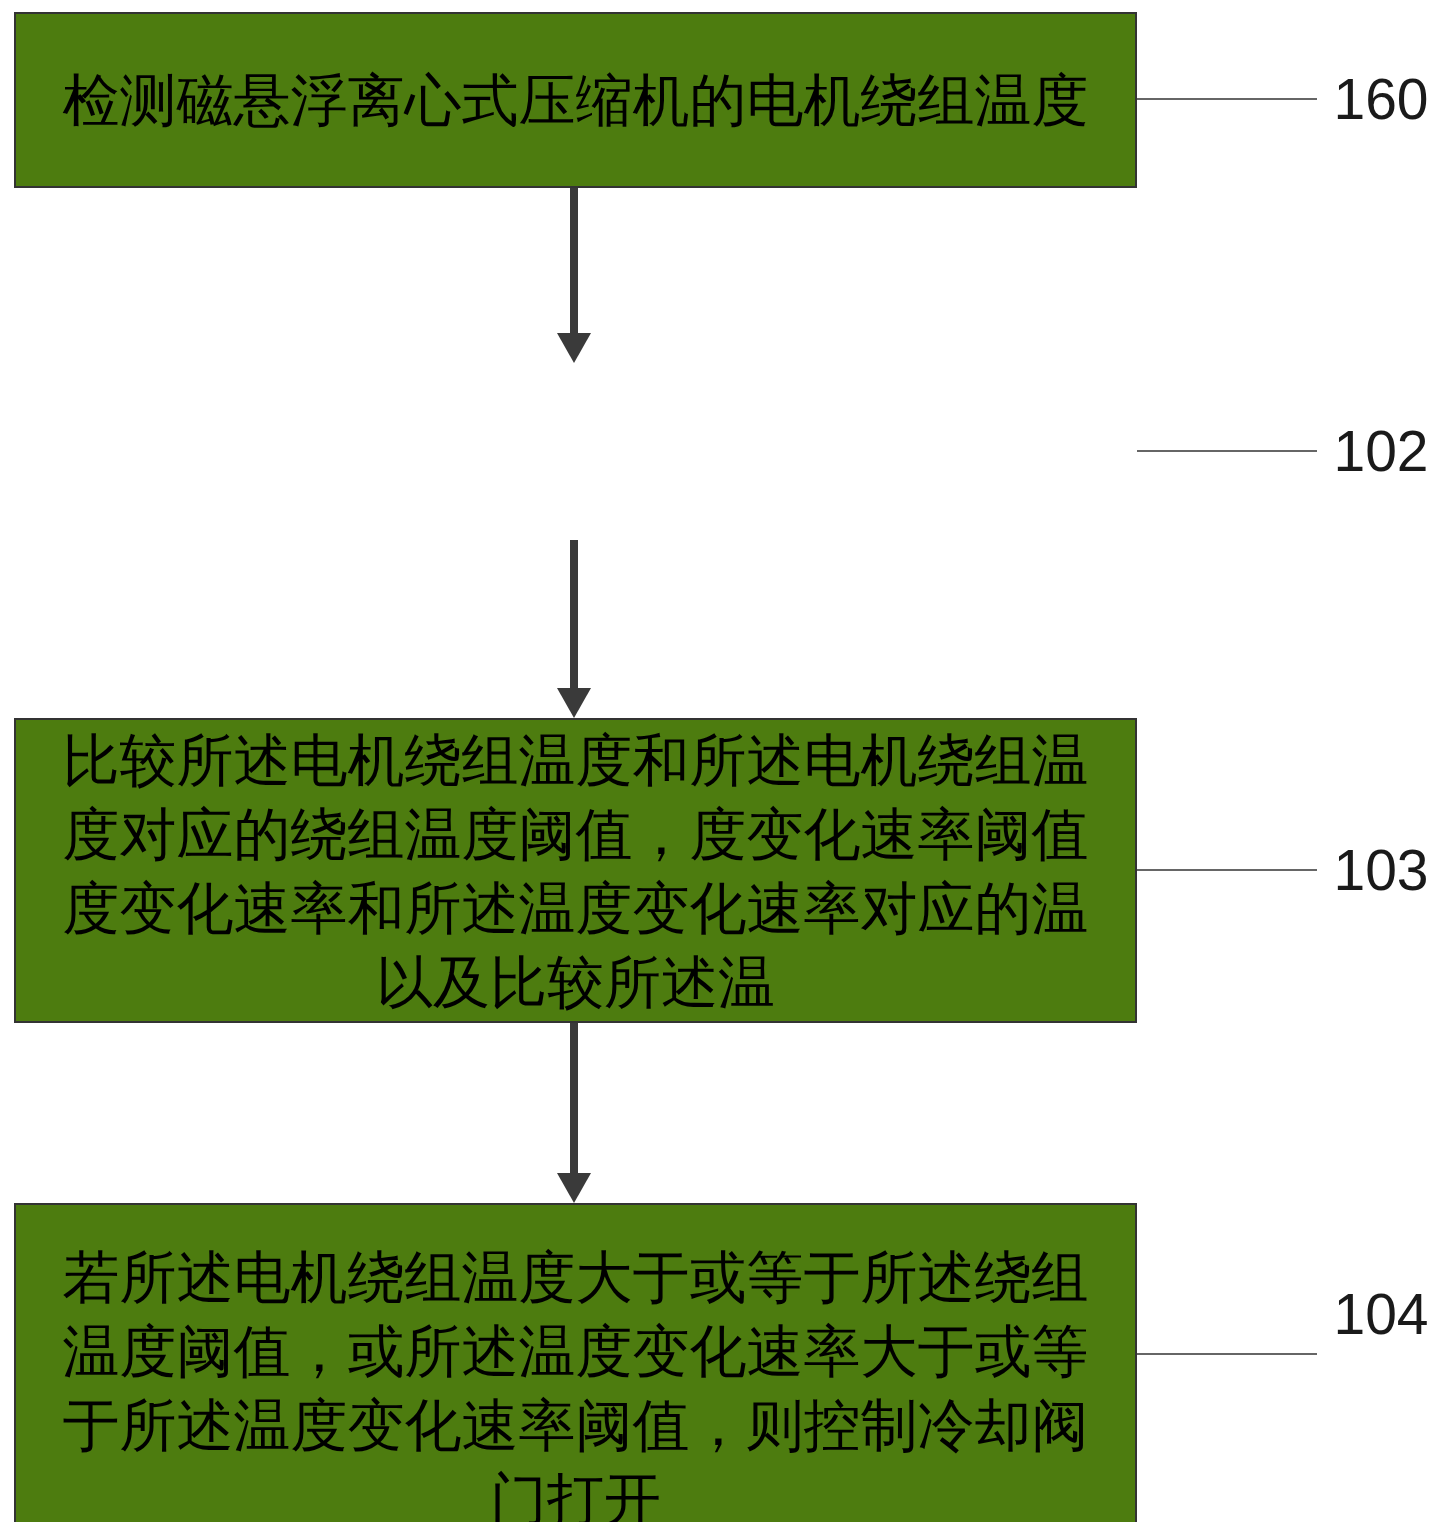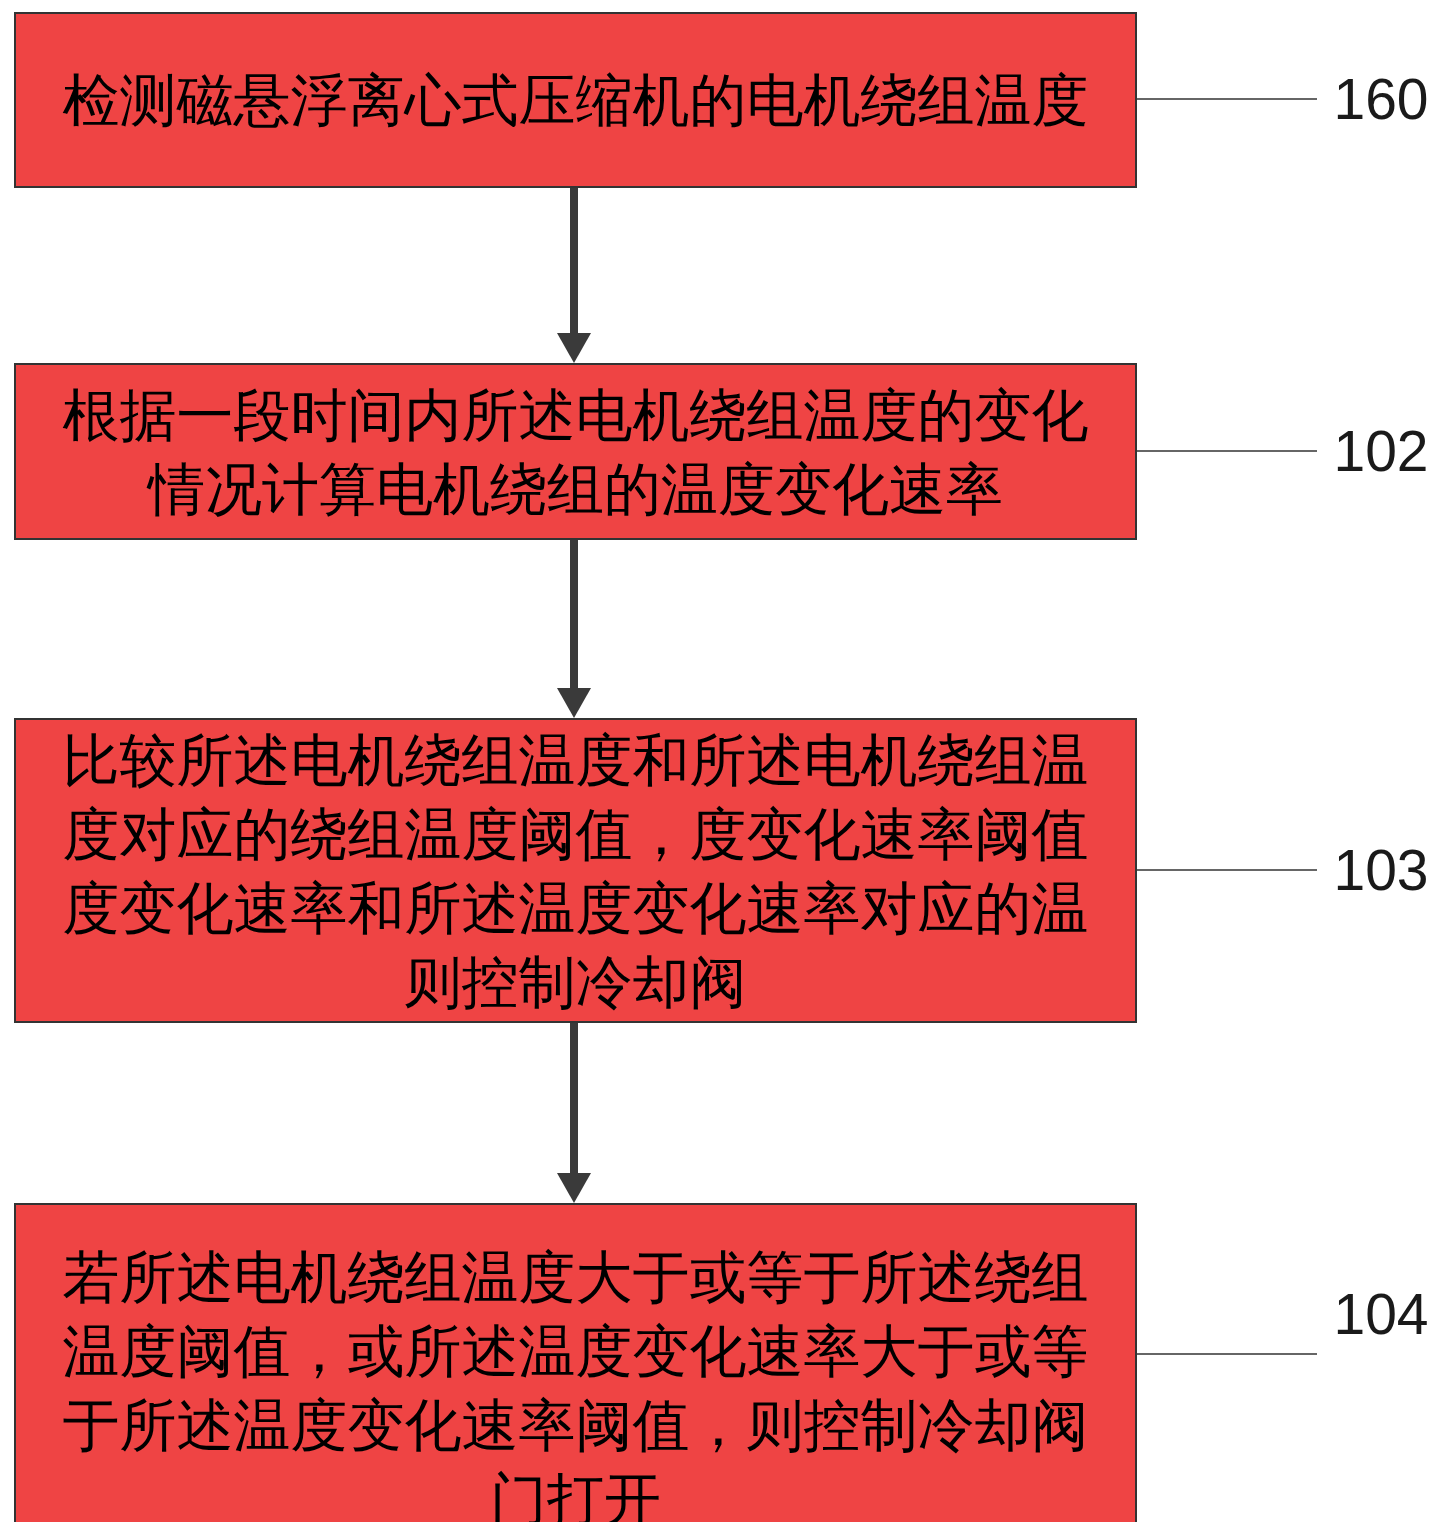--- a/index.html
+++ b/index.html
@@ -15,21 +15,21 @@
     overflow: hidden;
     font-family: "DejaVu Serif", "Liberation Serif", serif;
   }
   
   .step-box {
     position: absolute;
     left: 14px;
     width: 1123px;
     box-sizing: border-box;
     border: 2px solid #333333;
-    background: #ef4444;
+    background: #4d7c0f;
     display: flex;
     flex-direction: column;
     justify-content: center;
     align-items: center;
     text-align: center;
     color: #000000;
     font-size: 57px;
     line-height: 74px;
   }
   .step-box .line {
@@ -106,37 +106,33 @@
     <div class="line">检测磁悬浮离心式压缩机的电机绕组温度</div>
   </div>
   <div class="connector conn-1"></div>
   <div class="step-label label-1">160</div>
 
   <div class="arrow arrow-1">
     <div class="stem"></div>
     <div class="head"></div>
   </div>
 
-  <div class="step-box box-2">
-    <div class="line">根据一段时间内所述电机绕组温度的变化</div>
-    <div class="line">情况计算电机绕组的温度变化速率</div>
-  </div>
   <div class="connector conn-2"></div>
   <div class="step-label label-2">102</div>
 
   <div class="arrow arrow-2">
     <div class="stem"></div>
     <div class="head"></div>
   </div>
 
   <div class="step-box box-3">
     <div class="line">比较所述电机绕组温度和所述电机绕组温</div>
     <div class="line">度对应的绕组温度阈值，度变化速率阈值</div>
     <div class="line">度变化速率和所述温度变化速率对应的温</div>
-    <div class="line">则控制冷却阀</div>
+    <div class="line">以及比较所述温</div>
   </div>
   <div class="connector conn-3"></div>
   <div class="step-label label-3">103</div>
 
   <div class="arrow arrow-3">
     <div class="stem"></div>
     <div class="head"></div>
   </div>
 
   <div class="step-box box-4">

